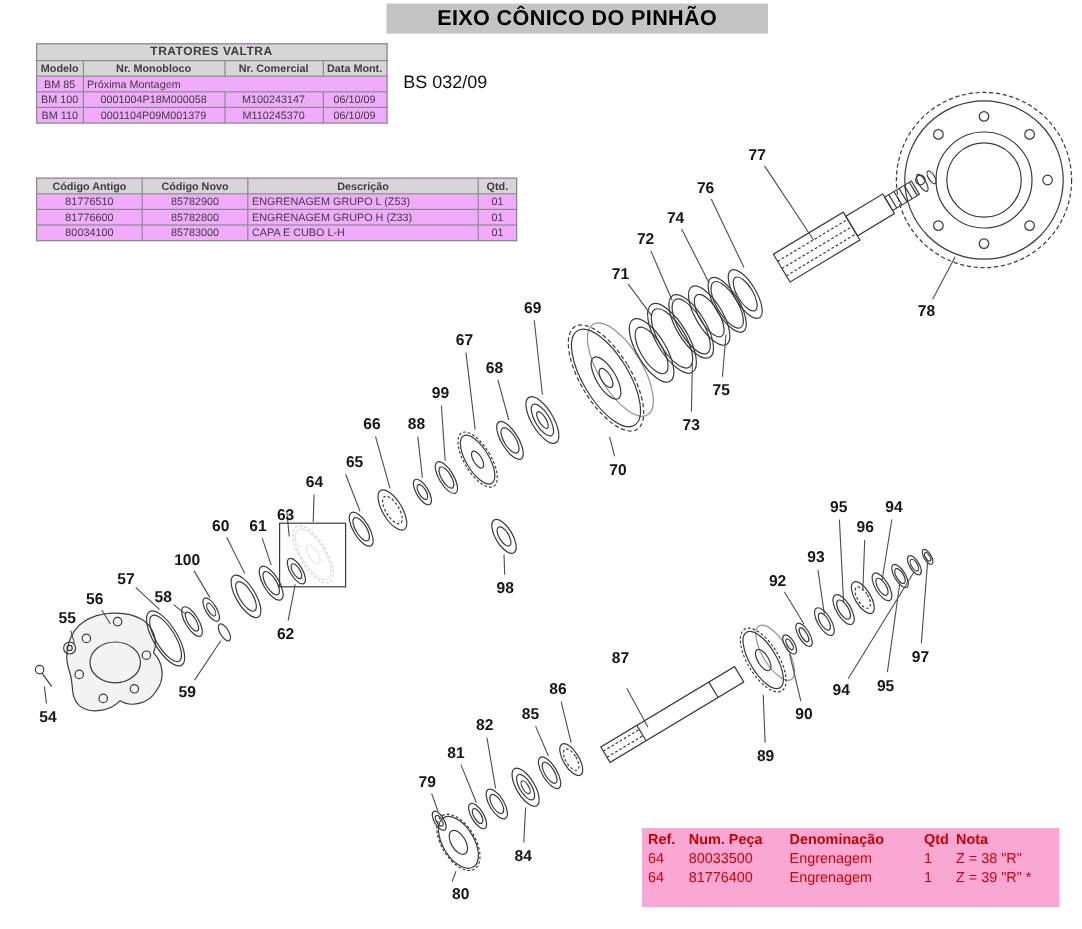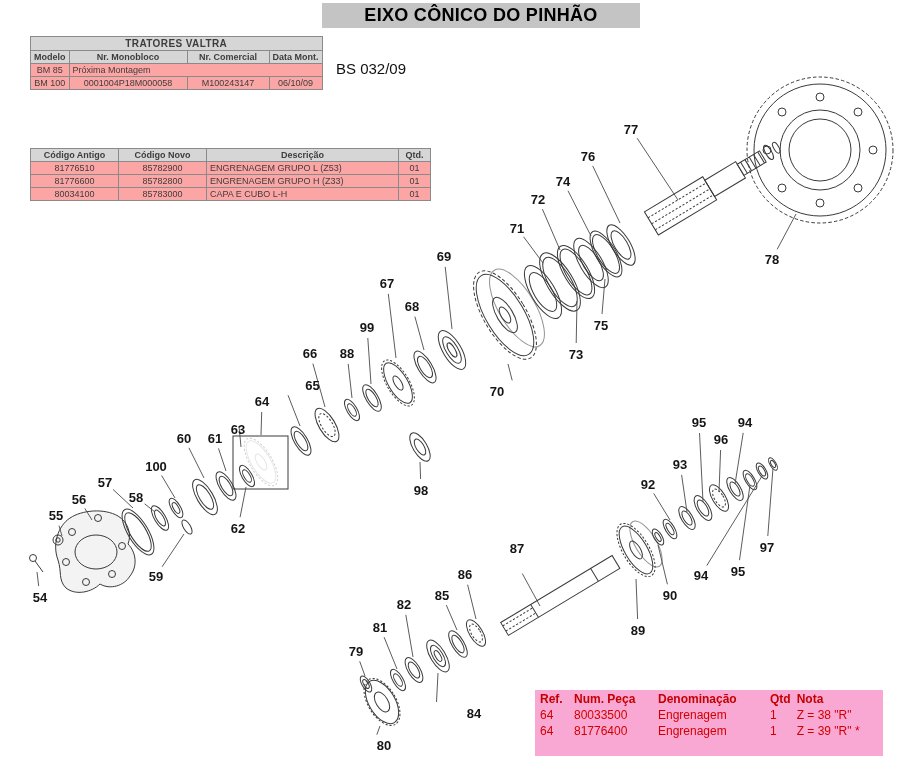--- a/index.html
+++ b/index.html
@@ -6,21 +6,21 @@
   html,body{width:902px;height:774px;background:#ffffff;overflow:hidden;
     font-family:"Liberation Sans",sans-serif;}
   .page{position:absolute;inset:0;width:902px;height:774px;background:#fff}
 
   .title{position:absolute;left:322px;top:3px;width:318px;text-align:center;
     background:#c4c4c4;font-size:18px;font-weight:bold;padding:2px 0;color:#000;
     letter-spacing:.3px}
   .docref{position:absolute;left:336px;top:60px;font-size:15px;color:#111}
 
   table{border-collapse:collapse;color:#3d3d3d}
-  .t1,.t2{position:absolute;font-size:9px;background:#fca5a5}
+  .t1,.t2{position:absolute;font-size:9px;background:#f0abfc}
   .t1{left:30px;top:36px}
   .t2{left:30px;top:148px}
   .t1 th,.t1 td,.t2 th,.t2 td{border:1px solid #8a8a8a;padding:1px 3px;text-align:center;white-space:nowrap}
   .t1 th,.t2 th{background:#d6d6d6;font-weight:bold}
   .t1 .ttl{font-size:10px;letter-spacing:.4px}
   .t1 td:nth-child(1){width:38px}
   .t1 th:nth-child(2){width:118px}
   .t1 th:nth-child(3){width:82px}
   .t1 th:nth-child(4){width:46px}
   .t2 th:nth-child(1){width:88px}
@@ -70,20 +70,26 @@
           <th>Data Mont.</th>
         </tr>
         <tr>
           <td>BM 85</td>
           <td colspan="3" style="text-align: left;">Próxima Montagem</td>
         </tr>
         <tr>
           <td>BM 100</td>
           <td>0001004P18M000058</td>
           <td>M100243147</td>
+          <td>06/10/09</td>
+        </tr>
+        <tr>
+          <td>BM 110</td>
+          <td>0001104P09M001379</td>
+          <td>M110245370</td>
           <td>06/10/09</td>
         </tr>
       </tbody>
     </table>
   <table class="t2">
       <tbody>
         <tr>
           <th>Código Antigo</th>
           <th>Código Novo</th>
           <th>Descrição</th>
@@ -346,42 +352,42 @@
       <div class="part-label" style="left: 79px; top: 499px;">56</div>
       <div class="part-label" style="left: 105px; top: 482px;">57</div>
       <div class="part-label" style="left: 136px; top: 497px;">58</div>
       <div class="part-label" style="left: 156px; top: 466px;">100</div>
       <div class="part-label" style="left: 156px; top: 576px;">59</div>
       <div class="part-label" style="left: 184px; top: 438px;">60</div>
       <div class="part-label" style="left: 215px; top: 438px;">61</div>
       <div class="part-label" style="left: 238px; top: 528px;">62</div>
       <div class="part-label" style="left: 238px; top: 415px; margin-top: 14px;">63</div>
       <div class="part-label" style="left: 262px; top: 401px;">64</div>
-      <div class="part-label" style="left: 292px; top: 385px; padding-left: 41px;">65</div>
+      <div class="part-label" style="left: 275px; top: 385px; padding-left: 41px;">65</div>
       <div class="part-label" style="left: 310px; top: 353px;">66</div>
       <div class="part-label" style="left: 347px; top: 353px;">88</div>
       <div class="part-label" style="left: 367px; top: 327px;">99</div>
       <div class="part-label" style="left: 387px; top: 283px;">67</div>
       <div class="part-label" style="left: 412px; top: 306px;">68</div>
       <div class="part-label" style="left: 444px; top: 256px;">69</div>
-      <div class="part-label" style="left: 497px; top: 391px;">70</div>
+      <div class="part-label" style="left: 515px; top: 391px;">70</div>
       <div class="part-label" style="left: 517px; top: 228px;">71</div>
       <div class="part-label" style="left: 538px; top: 199px;">72</div>
       <div class="part-label" style="left: 576px; top: 354px;">73</div>
       <div class="part-label" style="left: 563px; top: 181px;">74</div>
       <div class="part-label" style="left: 601px; top: 325px;">75</div>
       <div class="part-label" style="left: 588px; top: 156px;">76</div>
       <div class="part-label" style="left: 631px; top: 129px;">77</div>
       <div class="part-label" style="left: 772px; top: 259px;">78</div>
       <div class="part-label" style="left: 421px; top: 490px;">98</div>
       <div class="part-label" style="left: 356px; top: 651px;">79</div>
       <div class="part-label" style="left: 373px; top: 745px; margin-left: 11px;">80</div>
       <div class="part-label" style="left: 380px; top: 627px;">81</div>
       <div class="part-label" style="left: 404px; top: 604px;">82</div>
-      <div class="part-label" style="left: 436px; top: 713px; margin-left: 38px;">84</div>
+      <div class="part-label" style="left: 436px; top: 713px;">84</div>
       <div class="part-label" style="left: 442px; top: 595px;">85</div>
       <div class="part-label" style="left: 465px; top: 574px;">86</div>
       <div class="part-label" style="left: 517px; top: 548px;">87</div>
       <div class="part-label" style="left: 638px; top: 630px;">89</div>
       <div class="part-label" style="left: 670px; top: 595px;">90</div>
       <div class="part-label" style="left: 648px; top: 484px;">92</div>
       <div class="part-label" style="left: 680px; top: 464px;">93</div>
       <div class="part-label" style="left: 745px; top: 422px;">94</div>
       <div class="part-label" style="left: 699px; top: 422px;">95</div>
       <div class="part-label" style="left: 721px; top: 439px;">96</div>

